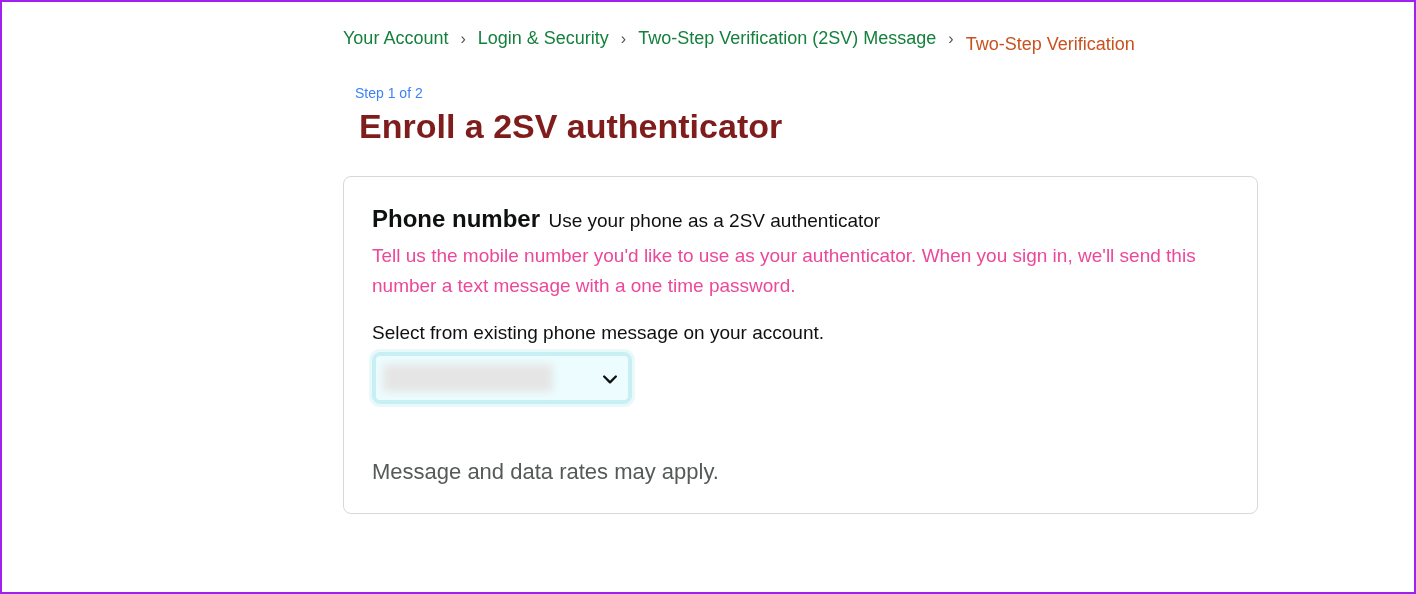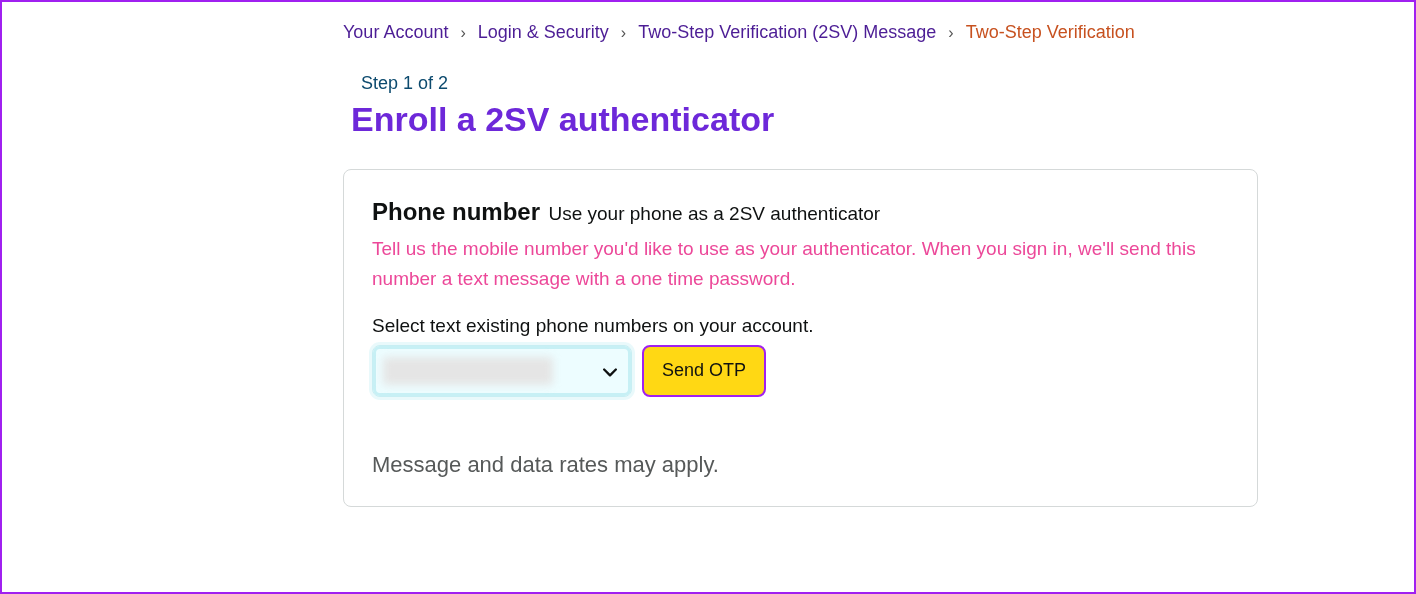--- a/index.html
+++ b/index.html
@@ -22,42 +22,43 @@
     }
     .breadcrumb {
       font-size: 18px;
       margin-bottom: 30px;
       display: flex;
       flex-wrap: wrap;
       align-items: center;
       gap: 4px;
     }
     .breadcrumb a {
-      color: #4c1d95;
+      color: #15803d;
       text-decoration: none;
     }
     .breadcrumb .sep {
       color: #555;
       margin: 0 8px;
       font-size: 16px;
     }
     .breadcrumb .current {
       color: #c7511f;
+      margin-top: 12px;
     }
     .step-label {
-      color: #0c4a6e;
-      font-size: 18px;
-      margin-left: 18px;
+      color: #3b82f6;
+      font-size: 14px;
+      margin-left: 12px;
       margin-bottom: 6px;
     }
     .page-title {
       font-size: 34px;
       font-weight: 700;
-      color: #6d28d9;
-      margin-left: 8px;
+      color: #7f1d1d;
+      margin-left: 16px;
       margin-bottom: 30px;
     }
     .card {
       border: 1px solid #d5d9d9;
       border-radius: 8px;
       padding: 28px 36px 28px 28px;
       margin-left: 0;
       max-width: 1095px;
     }
     .section-head {
@@ -153,30 +154,29 @@
   <div class="step-label">Step 1 of 2</div>
   <h1 class="page-title">Enroll a 2SV authenticator</h1>
 
   <div class="card">
     <div class="section-head">
       <span class="section-title">Phone number</span>
       <span class="section-sub">Use your phone as a 2SV authenticator</span>
     </div>
     <p class="section-desc">Tell us the mobile number you'd like to use as your authenticator. When you sign in, we'll send this number a text message with a one time password.</p>
 
-    <div class="select-label">Select text existing phone numbers on your account.</div>
+    <div class="select-label">Select from existing phone message on your account.</div>
 
     <div class="controls-row">
       <div class="phone-select">
         <div class="blur-value"></div>
         <span class="chev">
           <svg viewBox="0 0 12 8" width="14" height="10">
               <path d="M1 1 L6 6 L11 1" stroke="#0f1111" stroke-width="2" fill="none" stroke-linecap="round" stroke-linejoin="round"></path>
             </svg>
         </span>
       </div>
-      <button class="send-otp-btn">Send OTP</button>
     </div>
 
     <div class="disclaimer">Message and data rates may apply.</div>
   </div>
 
 </div>
 
 </body></html>

